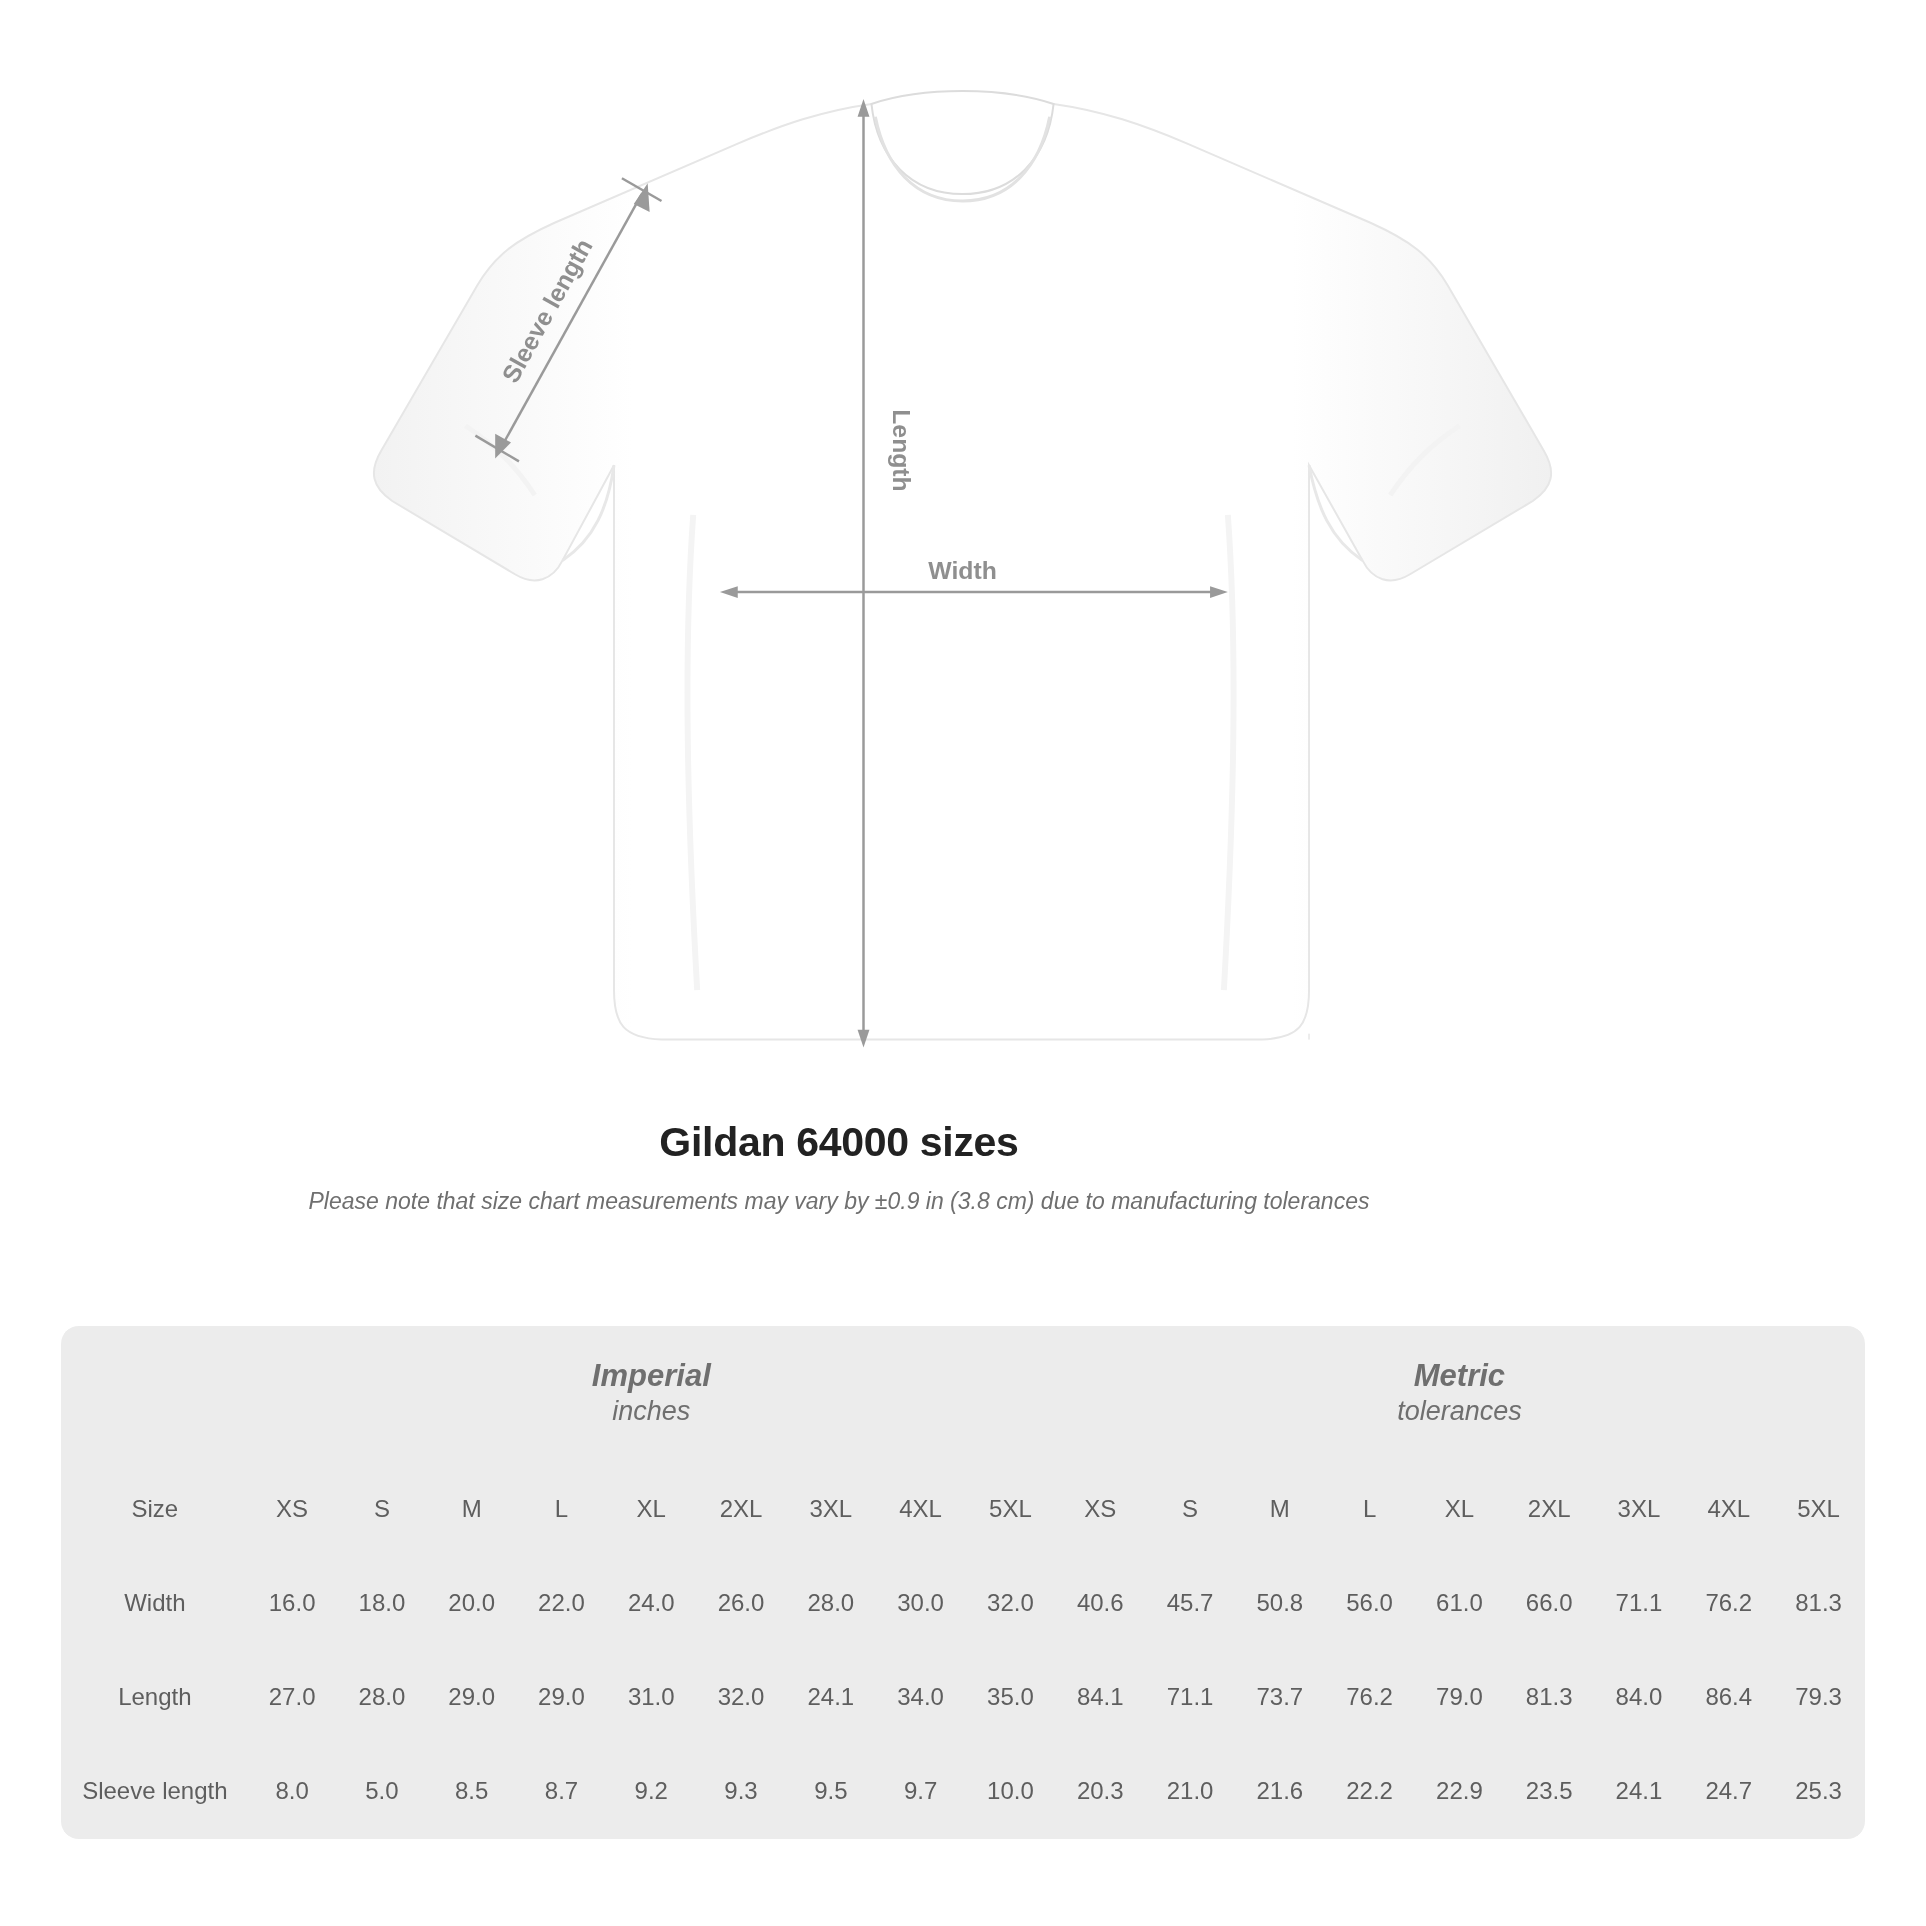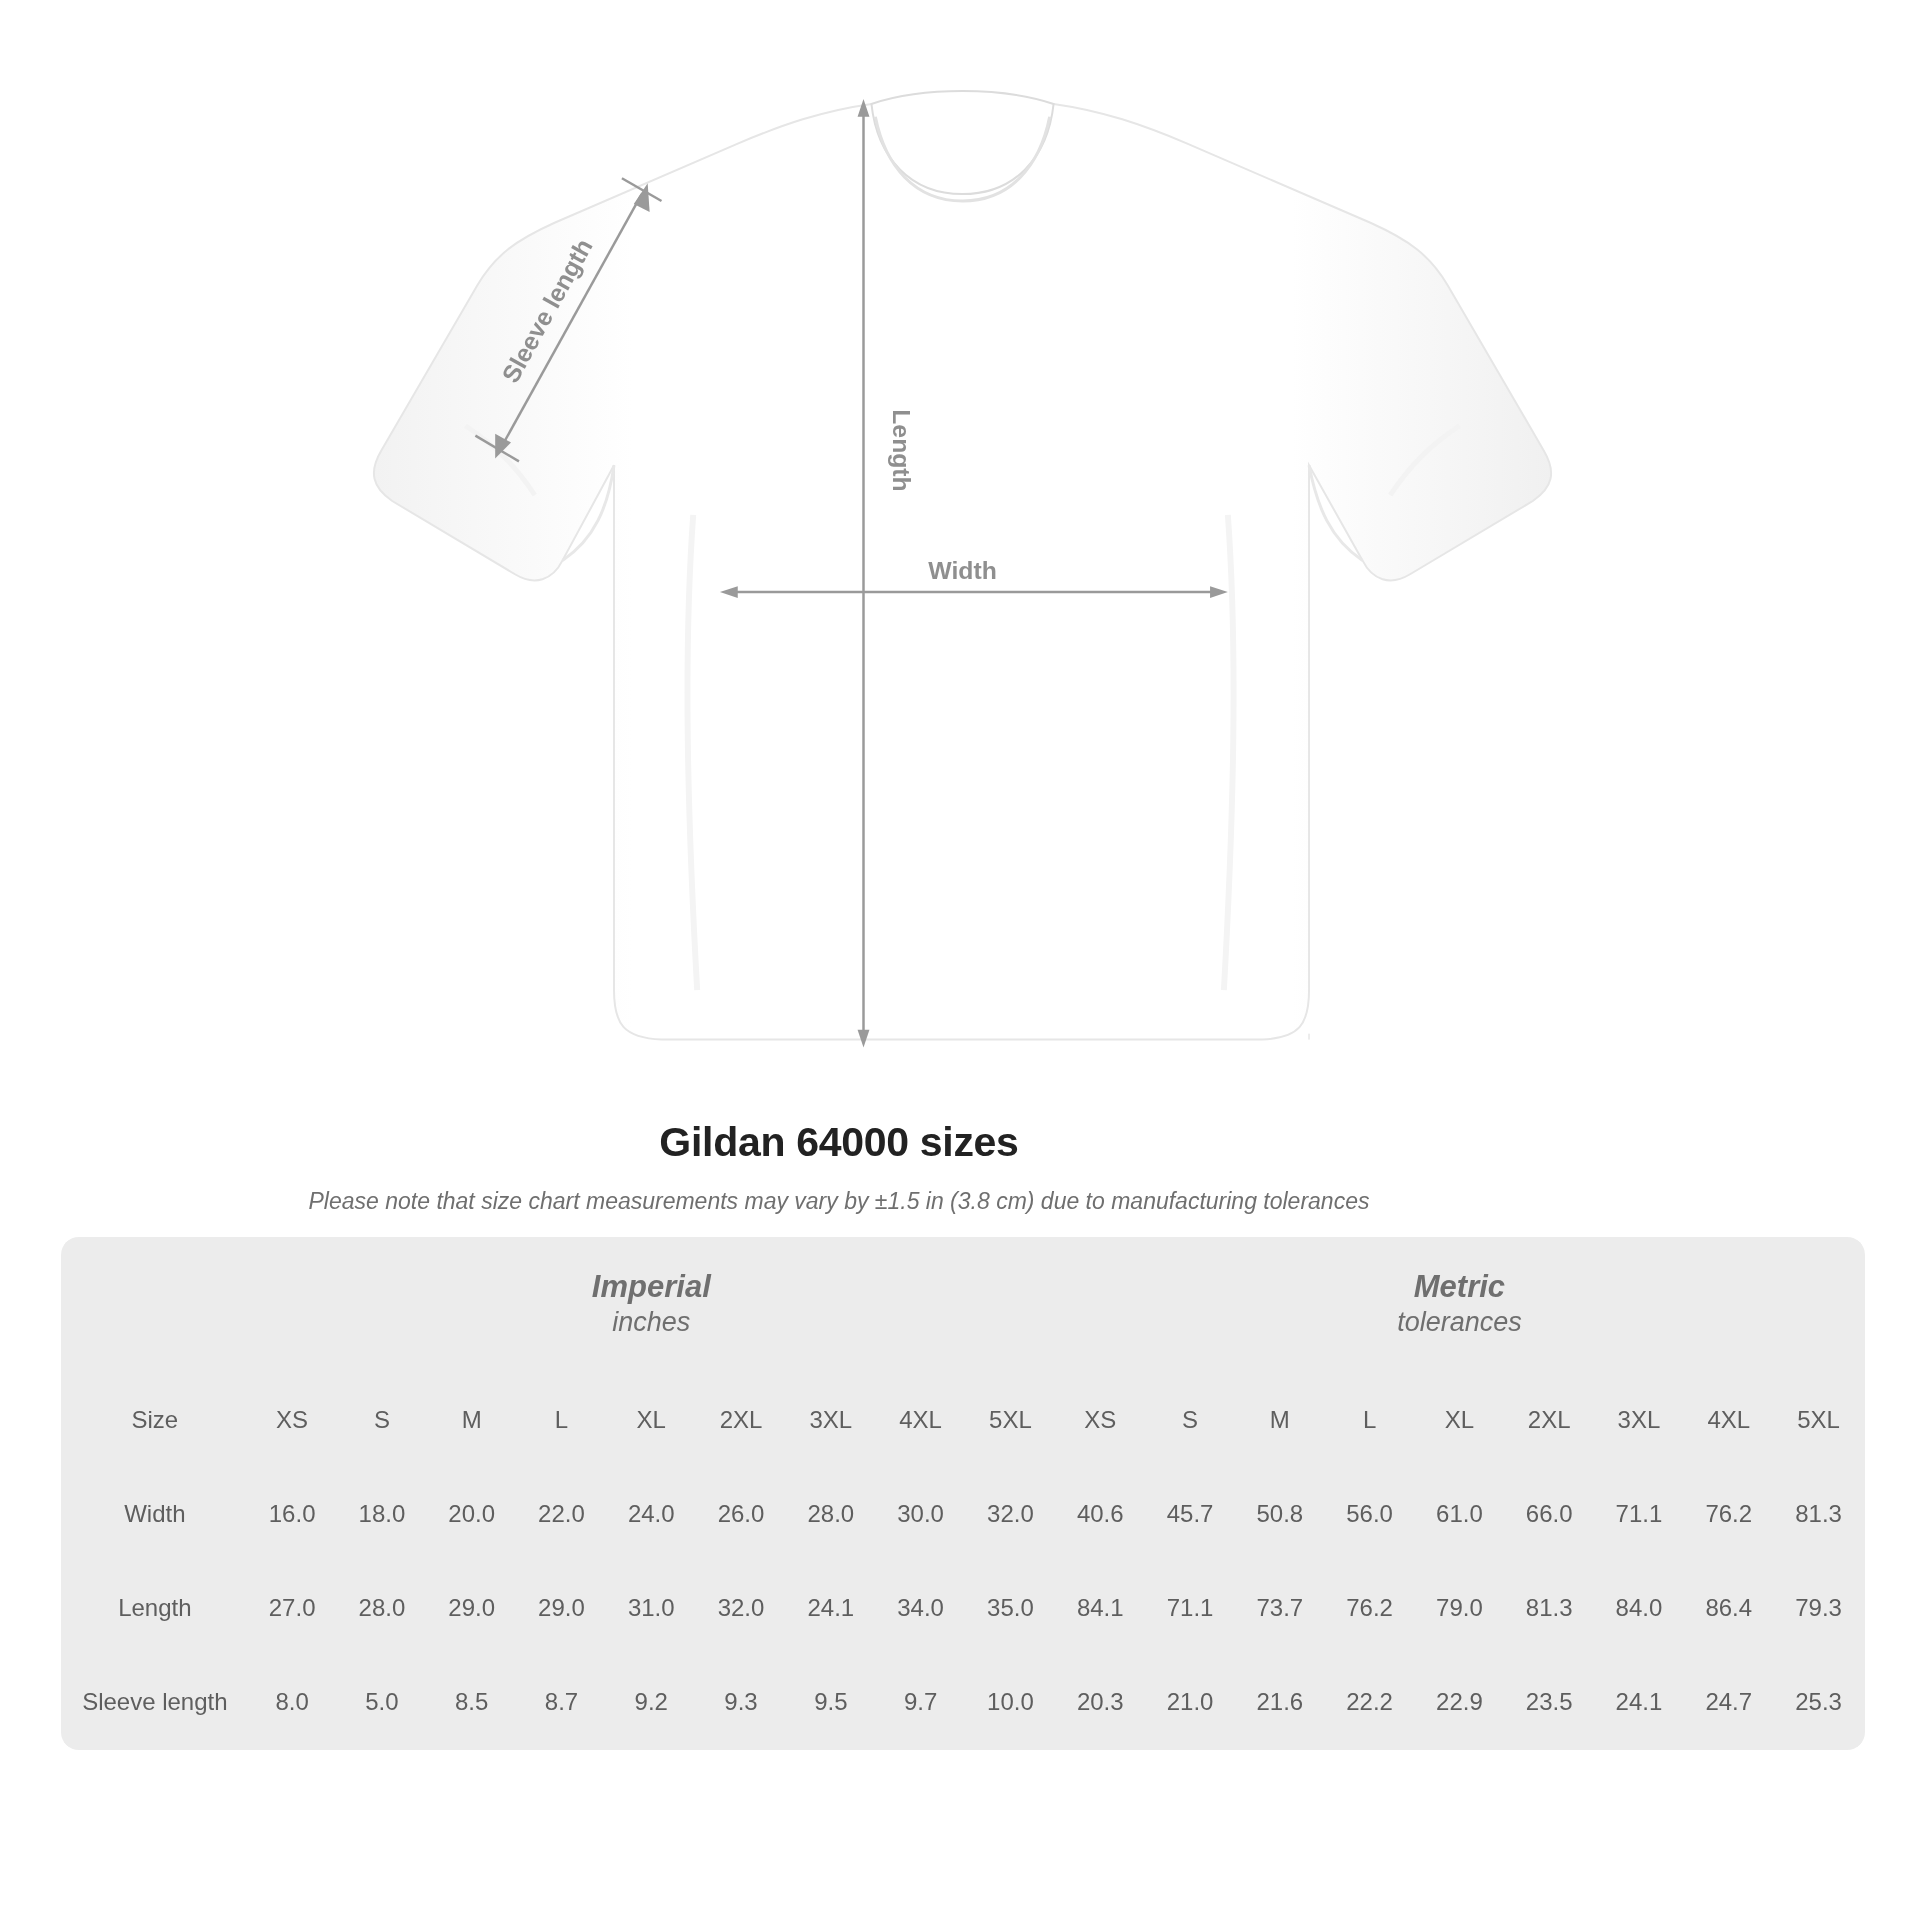--- a/index.html
+++ b/index.html
@@ -51,21 +51,21 @@
     margin-top: 22px;
     font-size: 23px;
     font-style: italic;
     color: #6f6f6f;
   }
 
   
   .table-wrap {
     position: absolute;
     left: 61px;
-    top: 1237px;
+    top: 1326px;
     width: 1804px;
   }
   table.size-table {
     border-collapse: separate;
     border-spacing: 3px;
     width: 1804px;
     table-layout: fixed;
   }
   table.size-table td, table.size-table th {
     background: #ececec;
@@ -197,21 +197,21 @@
       </g>
 
       <text x="902" y="455" transform="rotate(90 902 455)" text-anchor="middle" font-family="Liberation Sans, sans-serif" font-size="25" font-weight="bold" fill="#8f8f8f">Length</text>
       <text x="972" y="585" text-anchor="middle" font-family="Liberation Sans, sans-serif" font-size="25" font-weight="bold" fill="#8f8f8f">Width</text>
       <text x="560" y="318" transform="rotate(-61 560 318)" text-anchor="middle" font-family="Liberation Sans, sans-serif" font-size="25" font-weight="bold" fill="#8f8f8f">Sleeve length</text>
     </svg>
   </div>
 
   <div class="title-block">
     <div class="chart-title">Gildan 64000 sizes</div>
-    <div class="chart-note">Please note that size chart measurements may vary by ±1.5 in (3.8 cm) due to manufacturing tolerances</div>
+    <div class="chart-note">Please note that size chart measurements may vary by ±0.9 in (3.8 cm) due to manufacturing tolerances</div>
   </div>
 
   <div class="table-wrap">
     <div class="table-shell">
       <table class="size-table">
         <colgroup>
           <col class="col-first">
           <col class="valcell">
             <col class="valcell">
             <col class="valcell">

